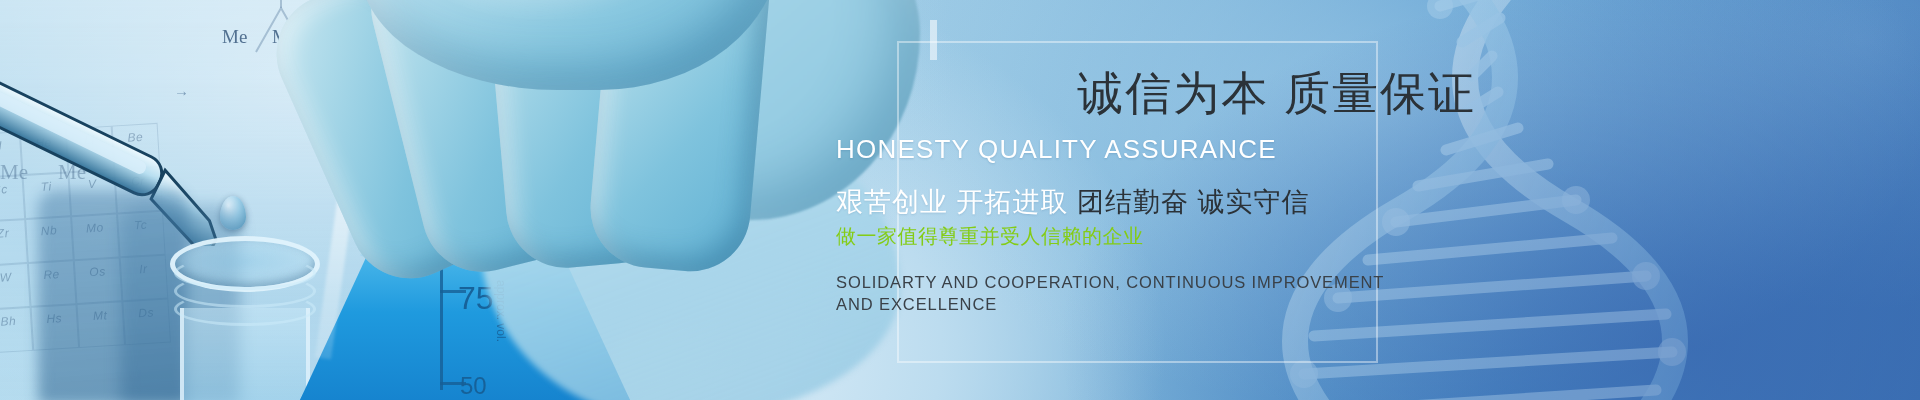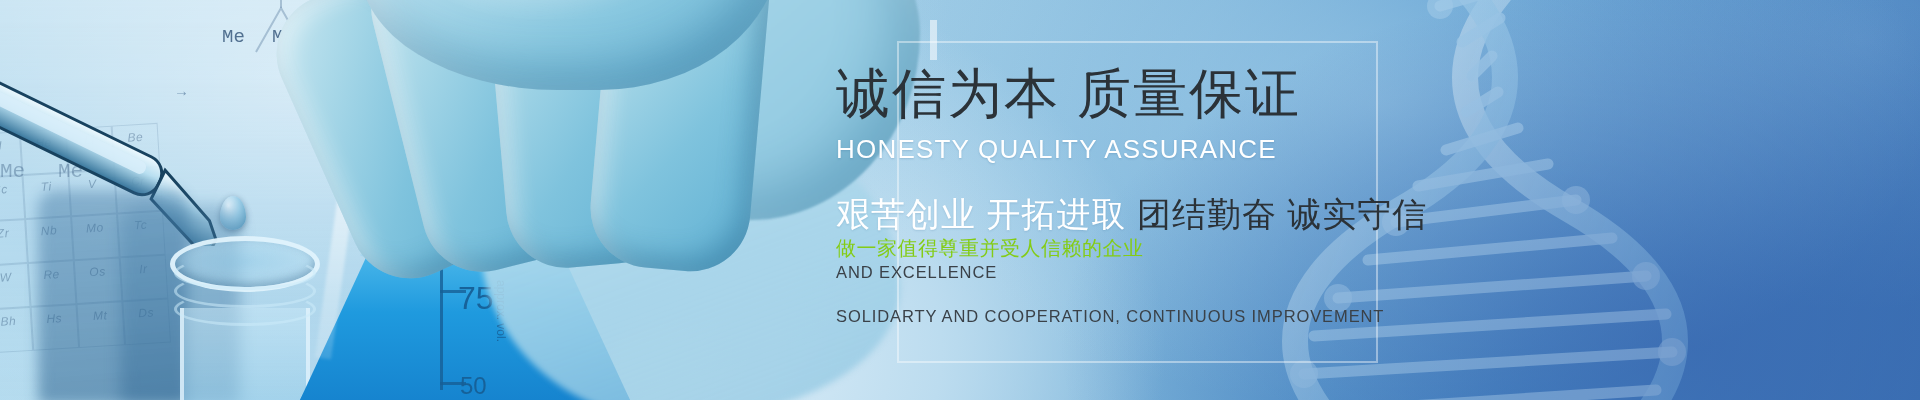--- a/index.html
+++ b/index.html
@@ -67,21 +67,21 @@
     letter-spacing:.5px;
   }
 
   
   .chem{ position:absolute; opacity:.5; }
   .chem svg{ display:block; }
   .chem-top{ left:196px; top:-26px; }
   .chem-right{ left:322px; top:30px; opacity:.3; }
   .me-label{
     position:absolute;
-    font-family:Liberation Mono, monospace;
+    font-family:Liberation Serif, serif;
     color:rgba(30,65,105,.72);
     font-size:19px;
   }
   .me-1{ left:222px; top:26px; }
   .me-2{ left:272px; top:26px; }
   .me-3{ left:  0px; top:160px; opacity:.45; font-size:21px;}
   .me-4{ left: 58px; top:160px; opacity:.45; font-size:21px;}
   .arrow-anno{
     position:absolute; left:174px; top:82px;
     color:rgba(40,80,125,.5); font-size:15px;
@@ -274,39 +274,40 @@
     pointer-events:none;
   }
 
   
   .text-block{
     position:absolute;
     left:836px; top:66px;
     width:640px;
   }
   .headline{
-    font-size:54px;
+    font-size:46px;
     line-height:54px;
     color:#2b3238;
     letter-spacing:2px;
     font-weight:400;
     white-space:nowrap;
+    text-align:right;
   }
   .subtitle-en{
     font-size:26px;
     letter-spacing:1.2px;
     color:#ffffff;
     line-height:32px;
     margin-top:13px;
     white-space:nowrap;
     text-shadow:0 1px 2px rgba(60,110,150,.25);
   }
   .slogan-cn{
-    margin-top:32px;
-    font-size:34px;
+    margin-top:20px;
+    font-size:27px;
     line-height:34px;
     letter-spacing:1px;
     color:#ffffff;
     white-space:nowrap;
     text-shadow:0 1px 2px rgba(60,110,150,.2);
   }
   .slogan-cn .dark{ color:#2b3238; text-shadow:none; }
   .sub-cn{
     margin-top:4px;
     font-size:20px;
@@ -503,17 +504,17 @@
   </div>
 
   <div class="frame"></div>
   <div class="tick"></div>
 
   <div class="text-block">
     <div class="headline">诚信为本 质量保证</div>
     <div class="subtitle-en">HONESTY QUALITY ASSURANCE</div>
     <div class="slogan-cn"><span>艰苦创业 开拓进取</span> <span class="dark">团结勤奋 诚实守信</span></div>
     <div class="sub-cn">做一家值得尊重并受人信赖的企业</div>
+    <div class="bottom-en">SOLIDARTY AND COOPERATION, CONTINUOUS  IMPROVEMENT</div>
     <div class="bottom-en" style="margin-top:0">AND EXCELLENCE</div>
-    <div class="bottom-en">SOLIDARTY AND COOPERATION, CONTINUOUS  IMPROVEMENT</div>
   </div>
 
 </div>
 
 </body></html>

